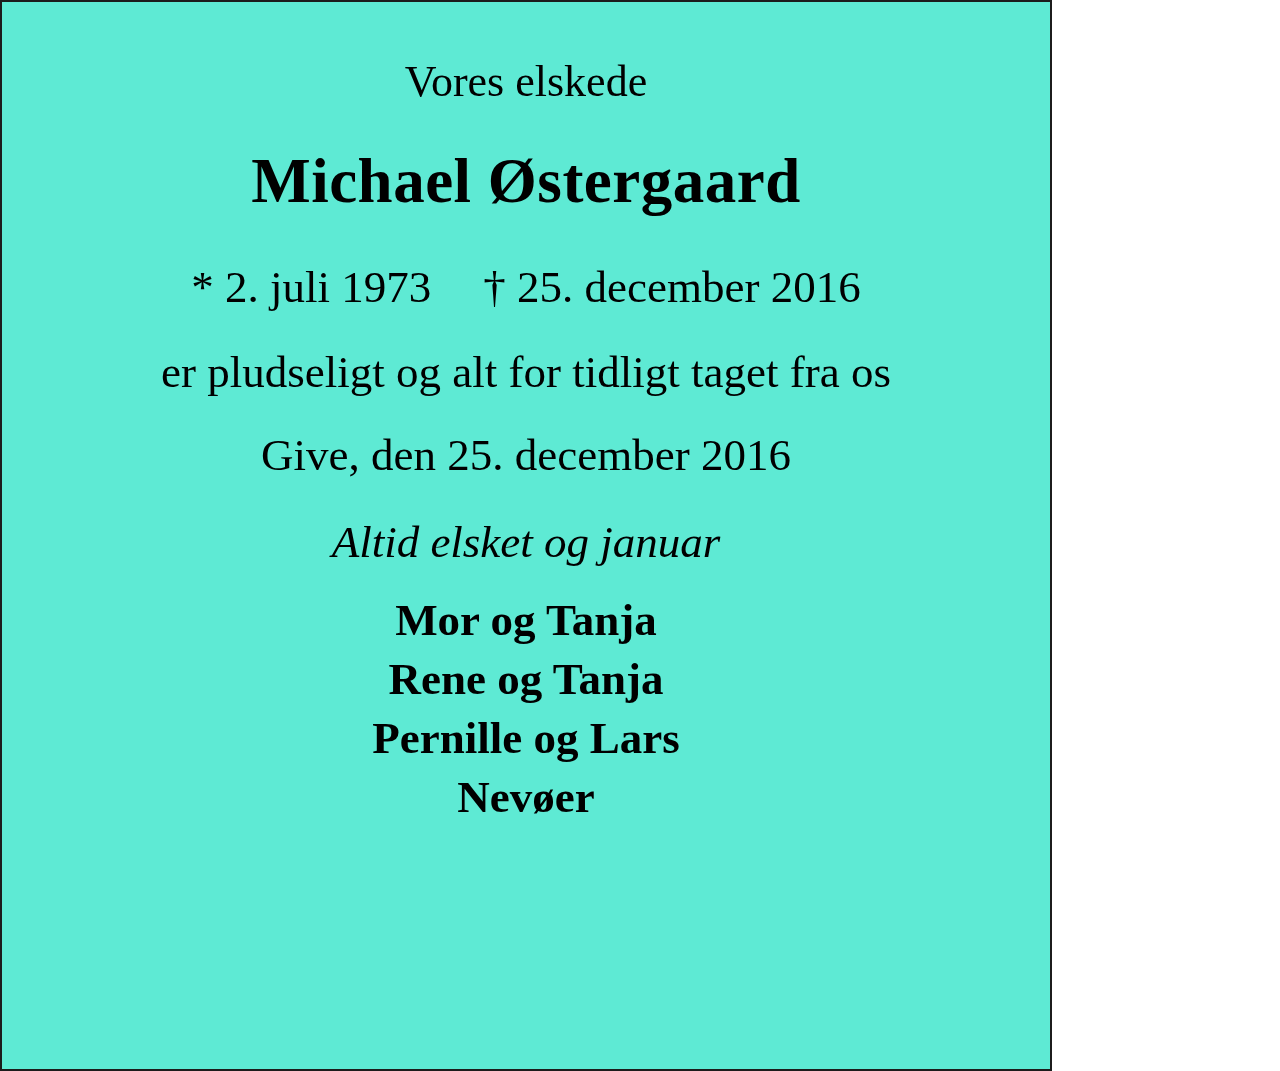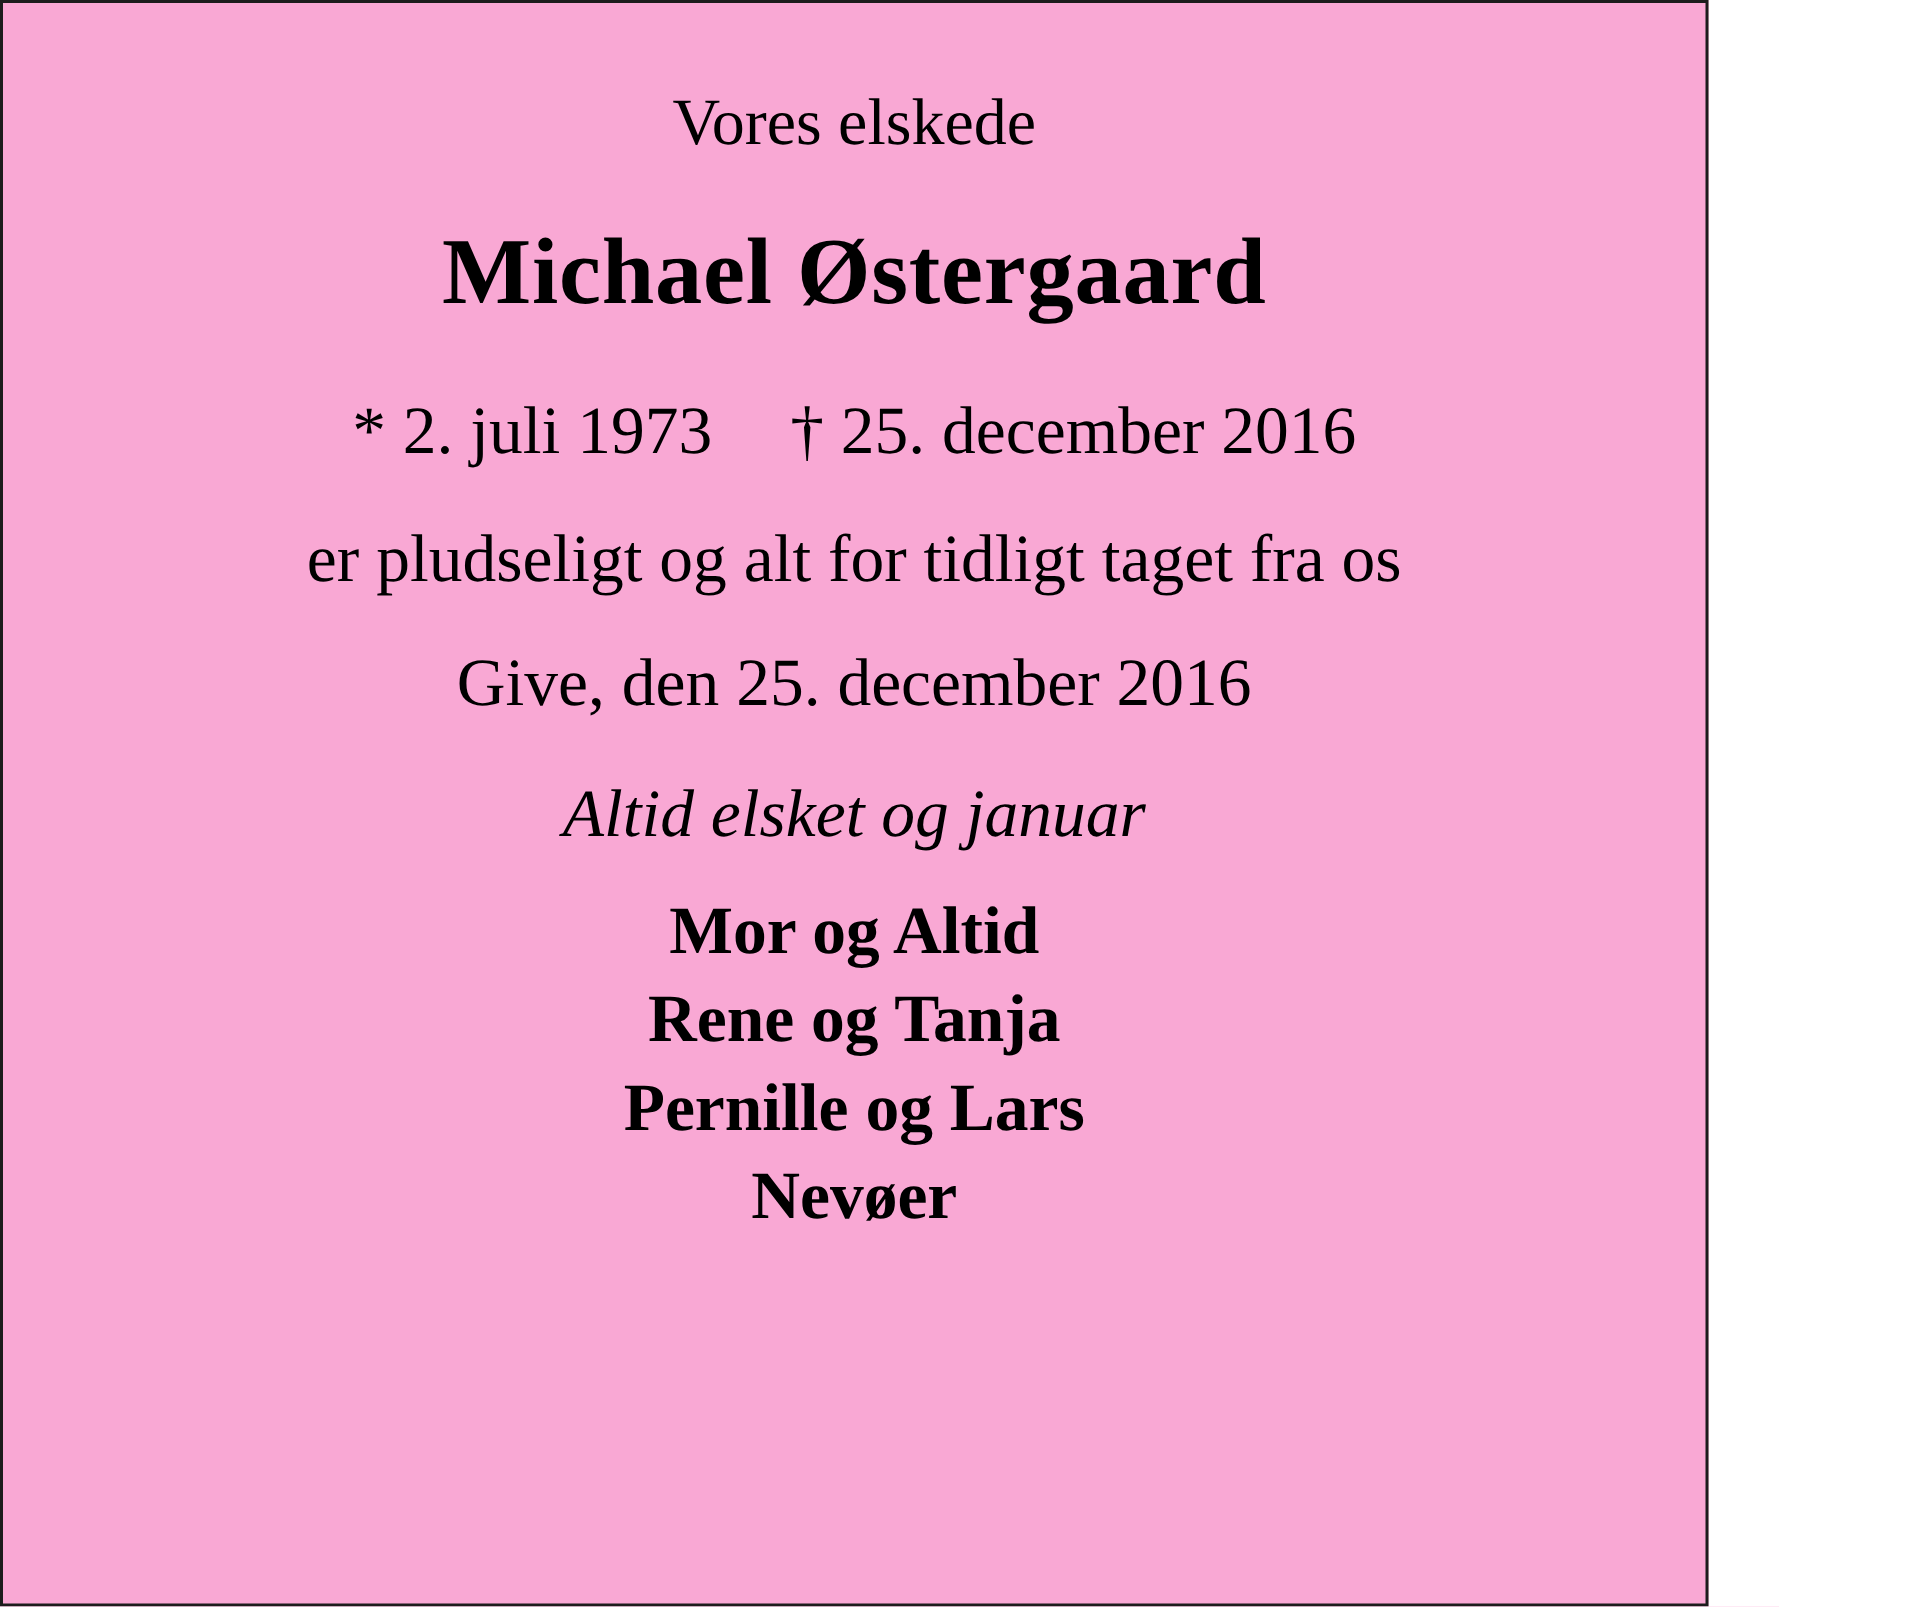--- a/index.html
+++ b/index.html
@@ -2,23 +2,23 @@
 <html><head>
 <meta charset="utf-8">
 <style>
   html, body {
     margin: 0;
     padding: 0;
     background: #ffffff;
   }
   .page {
     box-sizing: border-box;
-    width: 1139px;
+    width: 1052px;
     height: 1071px;
-    background: #f9a8d4;
+    background: #5eead4;
     border: 2px solid #1c1c1c;
     font-family: "Liberation Serif", "DejaVu Serif", serif;
     color: #000000;
     text-align: center;
     overflow: hidden;
   }
   .page * {
     line-height: 1;
   }
   .intro {
@@ -81,20 +81,20 @@
     <span>† 25. december 2016</span>
   </div>
 
   <div class="message">er pludseligt og alt for tidligt taget fra os</div>
 
   <div class="place">Give, den 25. december 2016</div>
 
   <div class="epitaph">Altid elsket og januar</div>
 
   <div class="mourners">
-    <div>Mor og Altid</div>
+    <div>Mor og Tanja</div>
     <div>Rene og Tanja</div>
     <div>Pernille og Lars</div>
     <div>Nevøer</div>
   </div>
 
 
 </div>
 
 </body></html>

